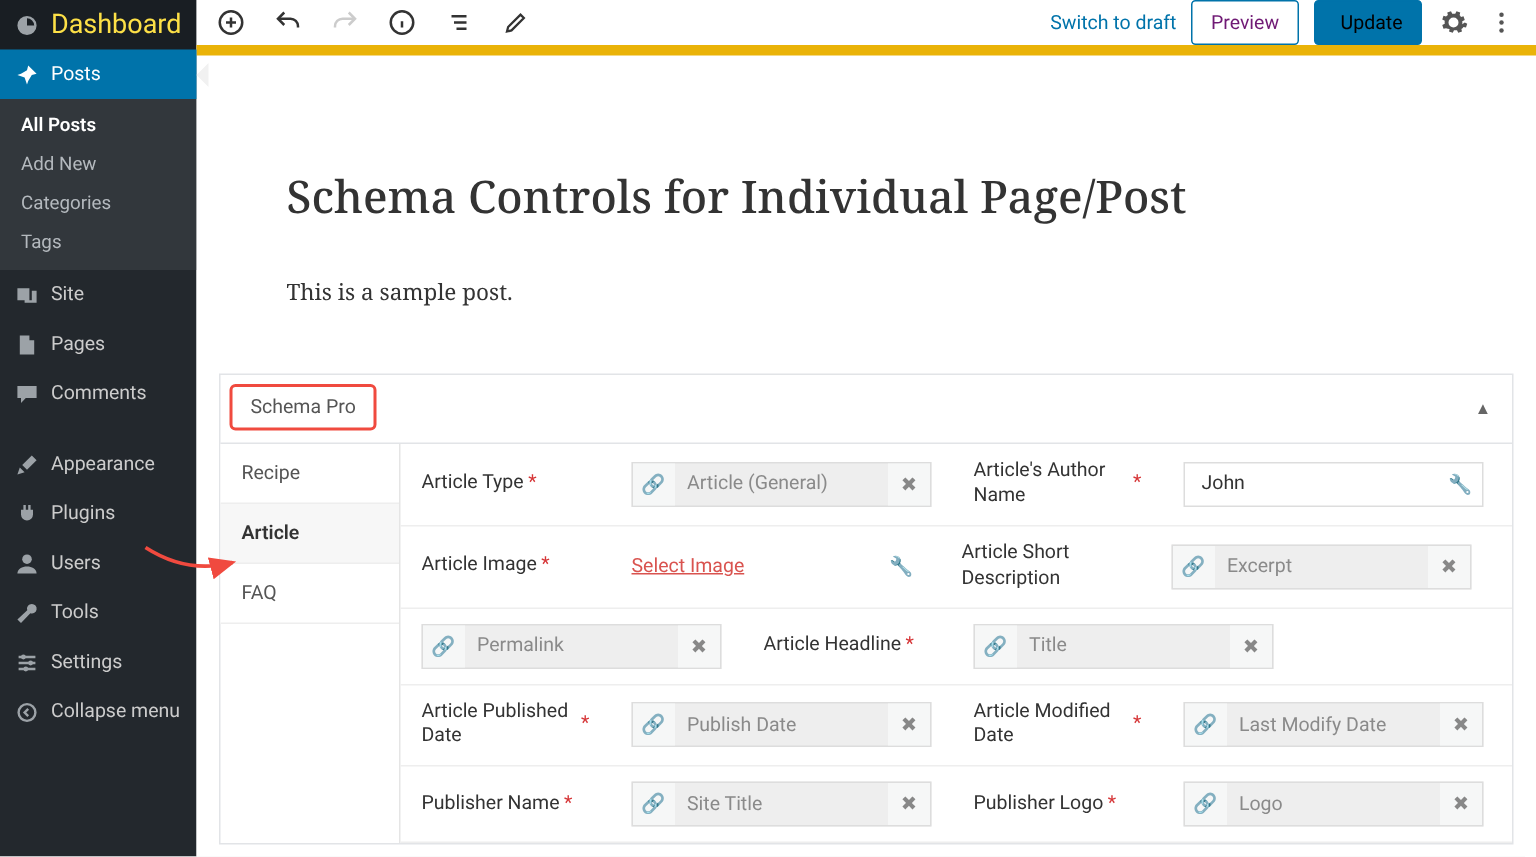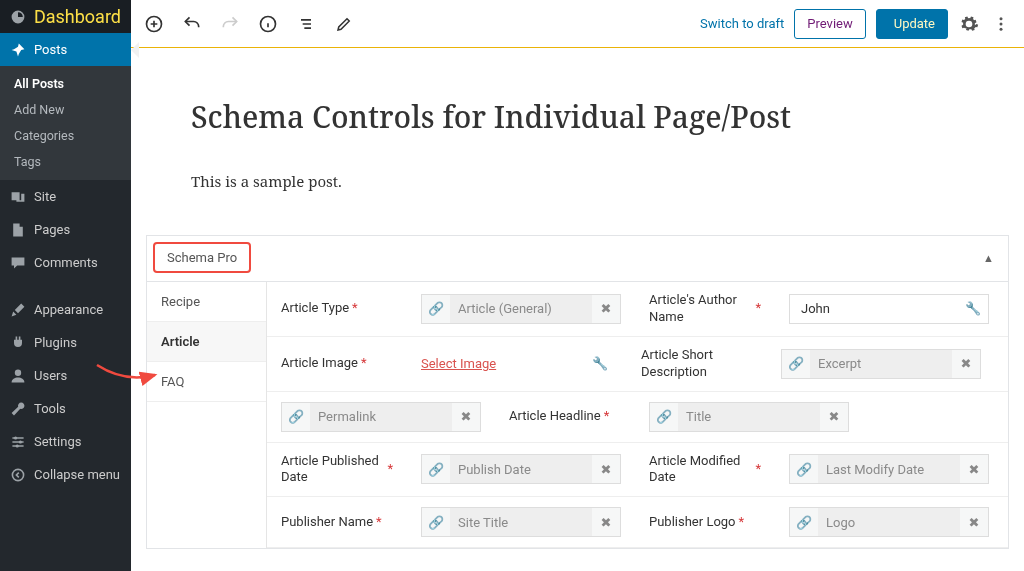--- a/index.html
+++ b/index.html
@@ -15,32 +15,32 @@
   .menu-item.active .mi-icon { color:#fff; }
   .menu-item.active::after { content:""; position:absolute; right:-8px; top:50%; transform:translateY(-50%); border:8px solid transparent; border-right-color:#f1f1f1; }
   .submenu { background:#32373c; padding:4px 0 6px; }
   .submenu-item { height:26px; padding-left:14px; font-size:12.5px; color:#b4b9be; }
   .submenu-item.current { color:#fff; font-weight:600; }
   .top-item .mi-icon { width:18px; display:inline-flex; margin-right:6px; color:#9ca2a7;}
 
   
   .main { flex:1; background:#fff; display:flex; flex-direction:column; height:100%; }
 
-  .topbar { height:48px; border-bottom:1px solid #eab308; display:flex; align-items:center; padding:0 12px; }
+  .topbar { height:37px; border-bottom:7px solid #eab308; display:flex; align-items:center; padding:0 12px; }
   .topbar .tb-left { display:flex; align-items:center; gap:16px; }
   .tb-ico { width:22px; height:22px; display:flex; align-items:center; justify-content:center; color:#555; cursor:pointer; }
   .tb-ico.disabled { color:#ccc; cursor:default; }
   .topbar .tb-right { margin-left:auto; display:flex; align-items:center; gap:10px; }
   .link-draft { color:#0073aa; font-size:13px; cursor:pointer; }
   .btn { height:30px; padding:0 12px; font-size:13px; border-radius:3px; cursor:pointer; display:inline-flex; align-items:center; }
   .btn.outline { background:#fff; border:1px solid #0073aa; color:#701a75; }
-  .btn.primary { background:#0073aa; border:1px solid #0073aa; color:#fef9c3;padding-left:17px; }
+  .btn.primary { background:#0073aa; border:1px solid #0073aa; color:#000000;padding-left:17px; }
 
   .editor-body { padding: 48px 60px 24px; }
-  .post-title { font-family: "Noto Serif", Georgia, serif; font-size: 30px; font-weight:500; color:#333; margin-bottom:34px; }
+  .post-title { font-family: "Noto Serif", Georgia, serif; font-size: 30px; font-weight:500; color:#333; margin-bottom:34px;margin-top:25px; }
   .post-content { font-family: "Noto Serif", Georgia, serif; font-size: 15px; color:#333; }
 
   
   .metabox { border:1px solid #e2e4e7; margin:20px 15px 0; }
   .metabox-header { height:46px; display:flex; align-items:center; padding:0 14px; border-bottom:1px solid #e2e4e7; position:relative; }
   .metabox-title-box { position:absolute; left:6px; top:6px; border:2px solid #f04a3f; border-radius:4px; padding:6px 12px; font-size:13px; color:#555; }
   .metabox-caret { margin-left:auto; color:#666; font-size:11px; }
   .metabox-body { display:flex; }
   .meta-tabs { width:120px; border-right:1px solid #e5e5e5; }
   .meta-tab { padding:12px 14px; font-size:13px; color:#555; border-bottom:1px solid #eee; cursor:pointer; background:#fff; }

